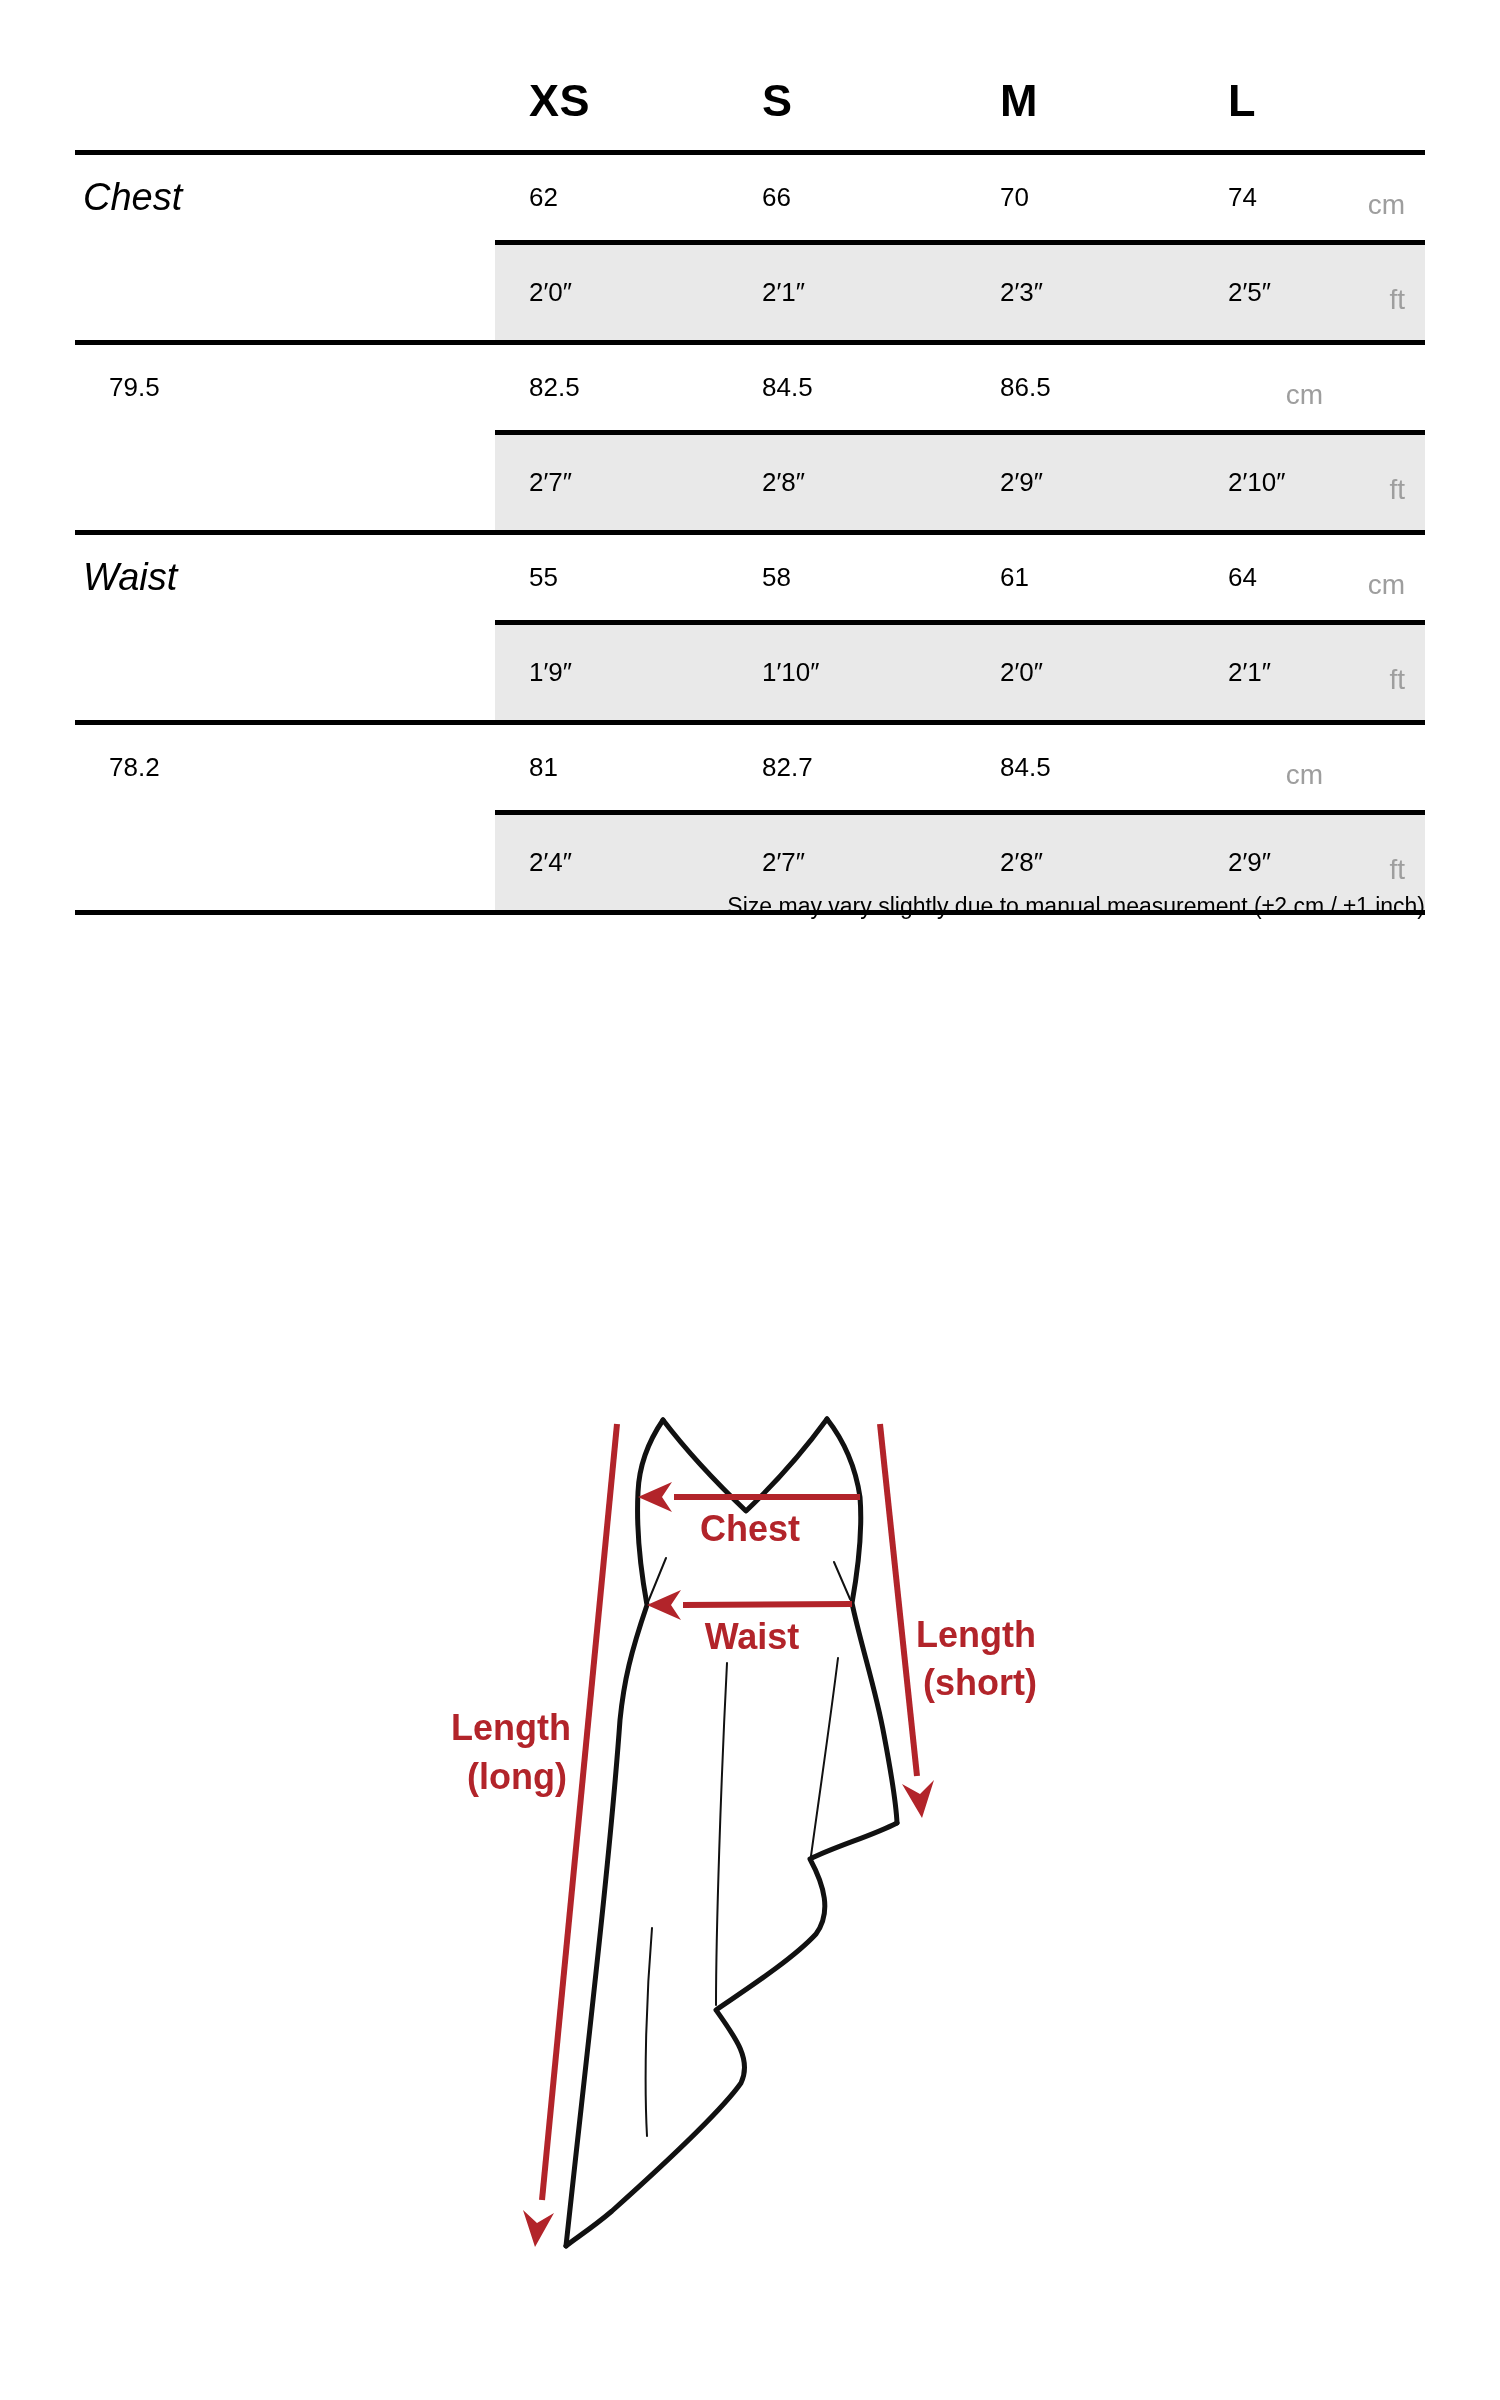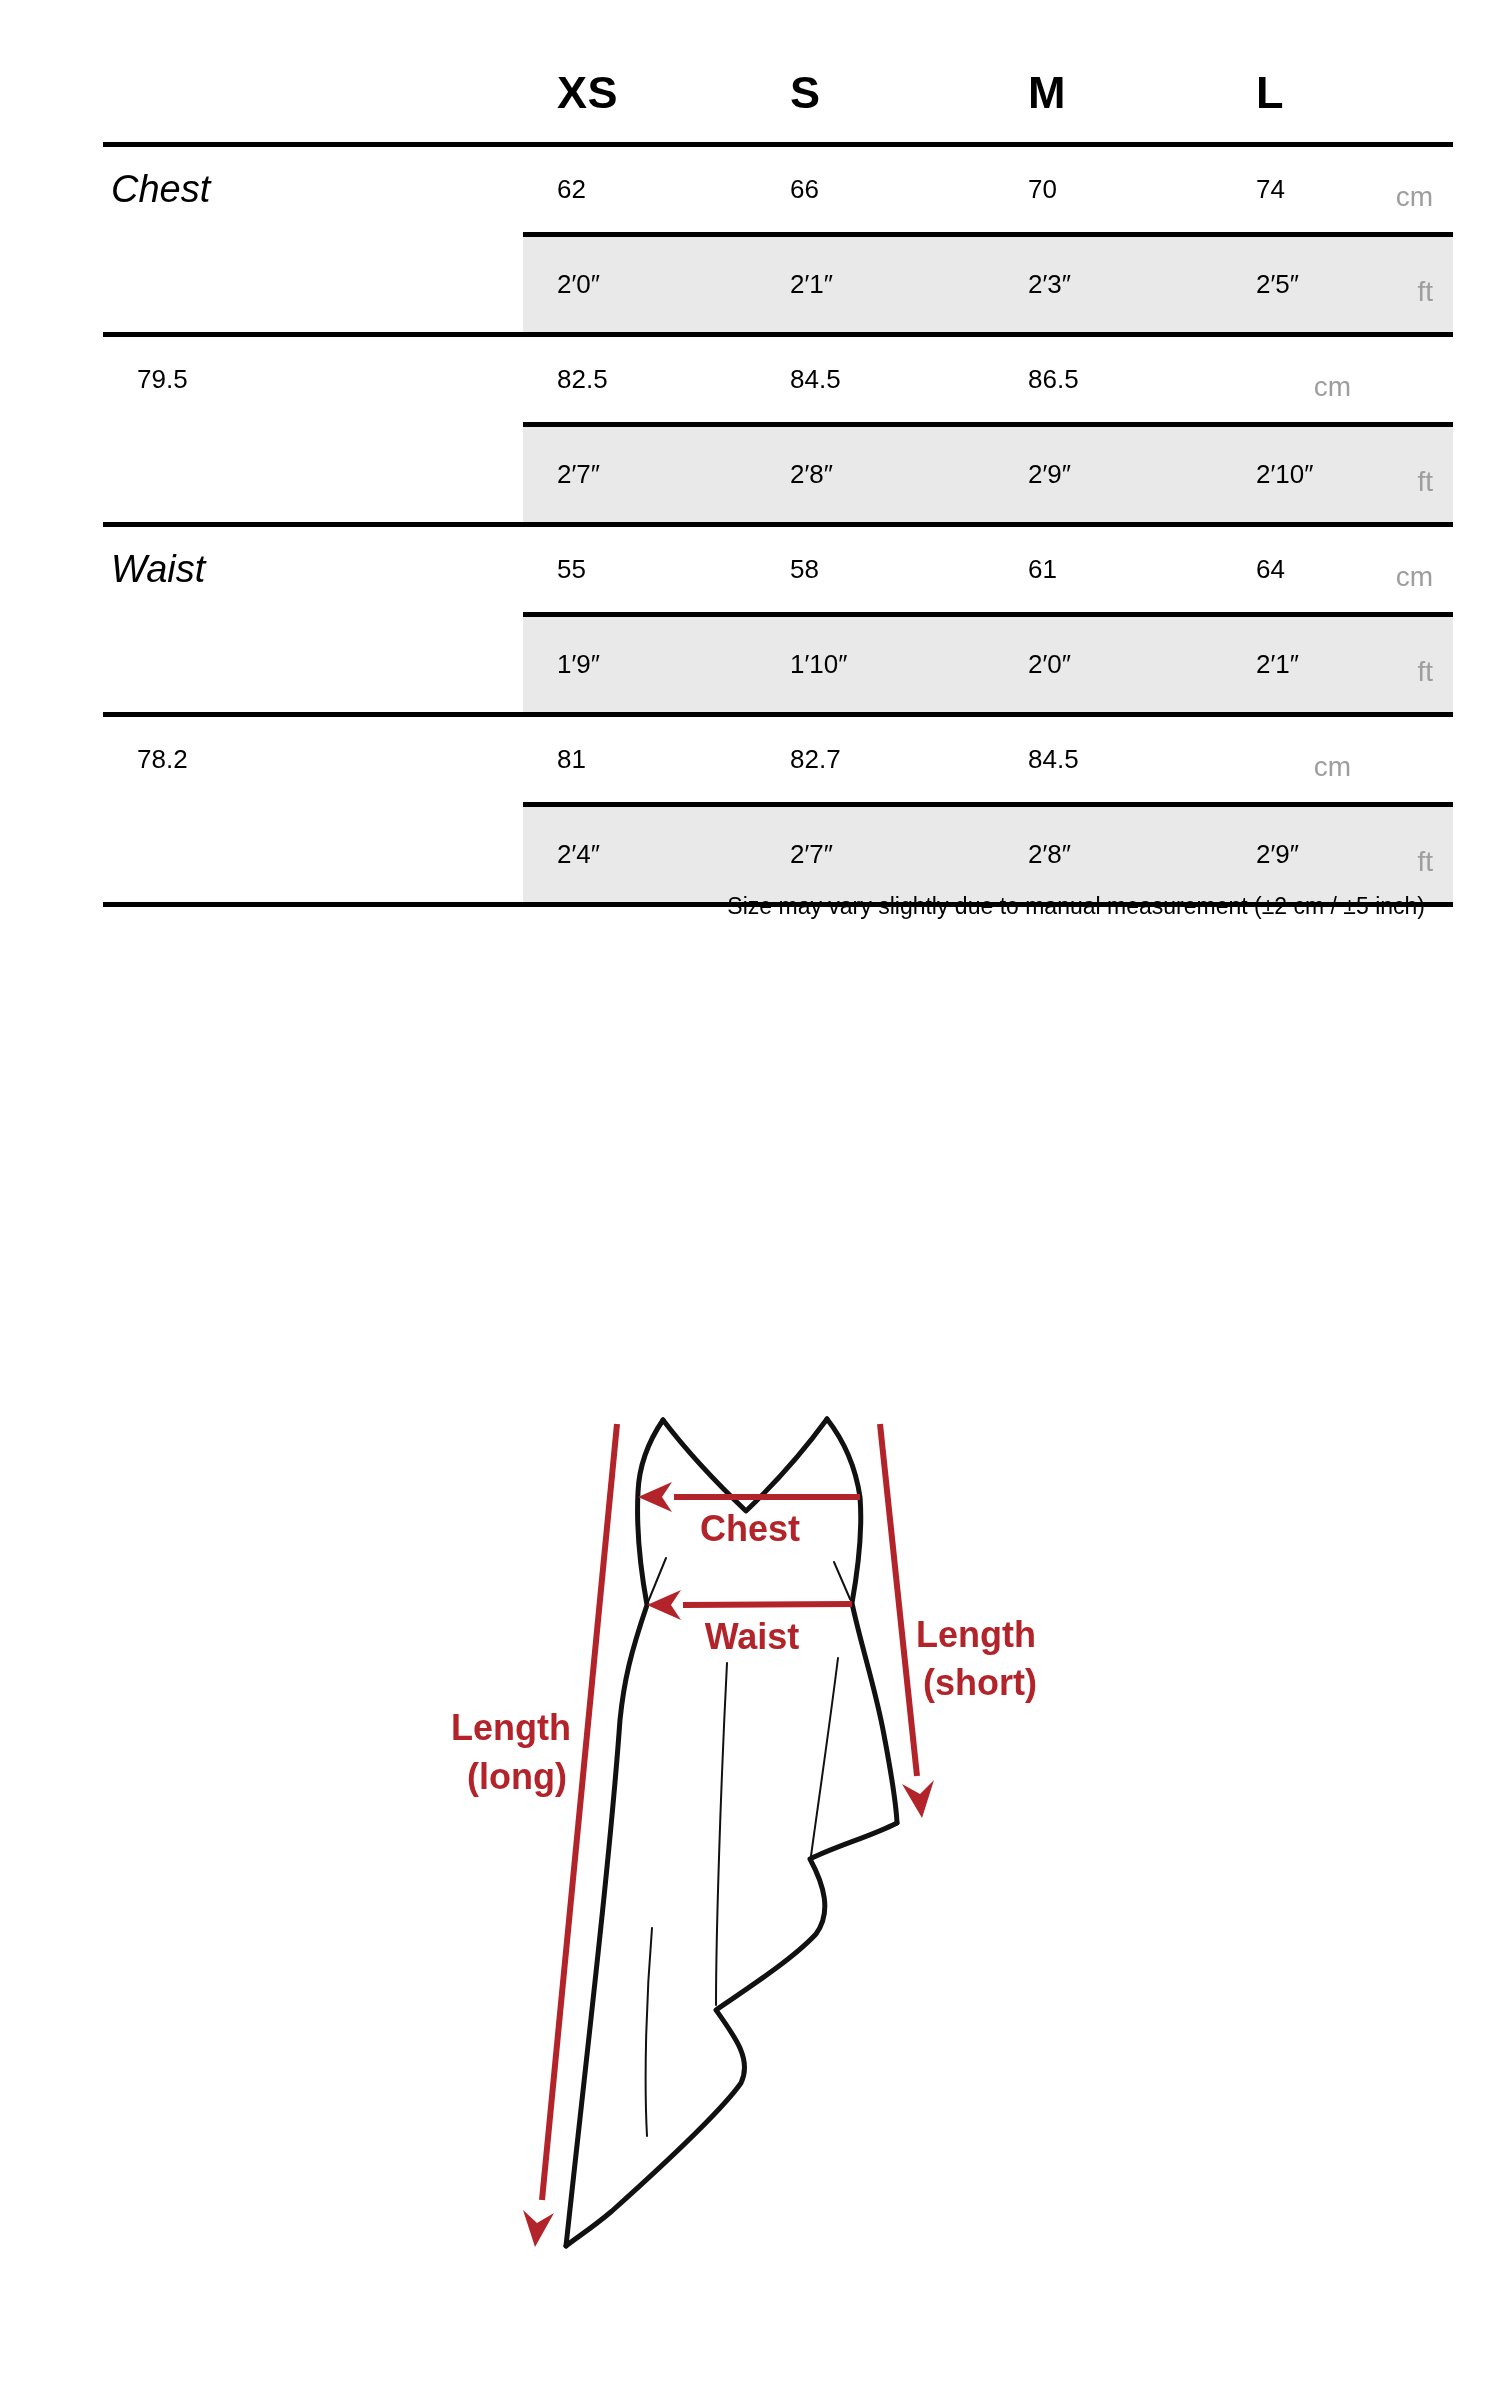--- a/index.html
+++ b/index.html
@@ -8,21 +8,21 @@
     --unit-gray:#9E9E9E;
     --line-black:#000000;
     --outline-black:#111111;
   }
   html,body{margin:0;padding:0;background:#ffffff;}
   .canvas{
     position:relative;width:1500px;height:2400px;background:#ffffff;overflow:hidden;
     font-family:"Liberation Sans","DejaVu Sans",sans-serif;color:#000;
   }
   
-  .size-table{position:absolute;left:75px;top:44px;width:1350px;margin-left:28px;}
+  .size-table{position:absolute;left:75px;top:52px;width:1350px;}
   .trow{display:grid;grid-template-columns:420px 233px 238px 228px 149px 82px;align-items:center;}
   .thead{height:98px;border-bottom:5px solid var(--line-black);}
   .thead .col-h{font-size:45px;font-weight:bold;padding-left:34px;letter-spacing:0.5px;}
   .group{border-bottom:5px solid var(--line-black);}
   .cm-row{height:85px;}
   .row-label{font-size:38px;font-style:italic;padding-left:8px;white-space:nowrap;}
   .val{font-size:26px;padding-left:34px;white-space:nowrap;}
   .unit{font-size:28px;color:var(--unit-gray);text-align:right;padding-right:20px;position:relative;top:7px;}
   .ft-row{height:100px;position:relative;}
   .ft-row .band{position:absolute;left:420px;right:0;top:0;bottom:0;background:var(--band-gray);border-top:5px solid var(--line-black);}
@@ -126,21 +126,21 @@
         <div class="val">2′4″</div>
         <div class="val">2′7″</div>
         <div class="val">2′8″</div>
         <div class="val">2′9″</div>
         <div class="unit">ft</div>
       </div>
     </div>
 
   </div>
 
-  <div class="note">Size may vary slightly due to manual measurement (±2 cm / ±5 inch)</div>
+  <div class="note">Size may vary slightly due to manual measurement (±2 cm / ±1 inch)</div>
 
   <svg class="diagram" width="700" height="920" viewBox="0 0 700 920" xmlns="http://www.w3.org/2000/svg">
 
     <g>
       <path class="dress-line" d="M 243,40 C 272,78 304,110 326,131 C 348,110 380,76 407,39"></path>
       <path class="dress-line" d="M 243,40 C 228,62 219,88 218,112 C 216,152 221,192 227,225 C 211,272 204,300 200,340 C 190,480 166,680 146,866"></path>
       <path class="dress-line" d="M 407,39 C 425,62 436,90 440,117 C 443,155 437,195 432,223 C 440,262 456,310 464,355 C 471,392 476,420 477,443"></path>
       <path class="dress-line" d="M 477,443 C 452,456 416,466 390,479 C 404,505 412,532 396,554 C 372,580 322,612 296,630 C 316,658 332,680 321,703 C 302,730 240,788 192,831 C 172,848 156,858 146,866"></path>
       <path class="fold-line" d="M 307,283 C 301,400 296,550 296,625"></path>
       <path class="fold-line" d="M 418,278 C 409,350 397,432 391,476"></path>

